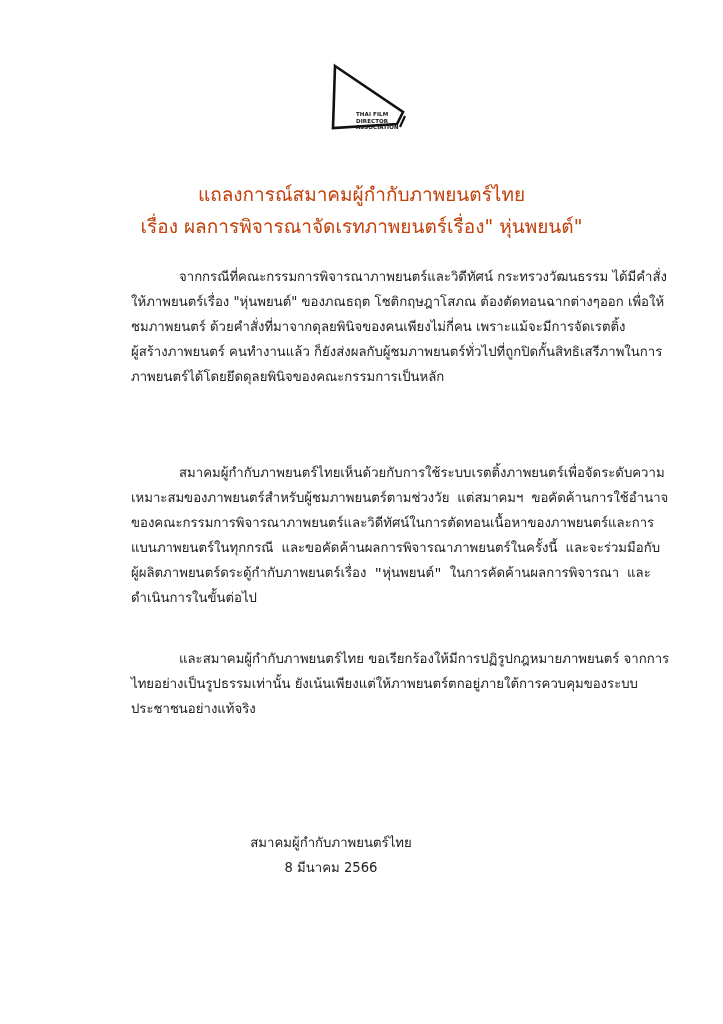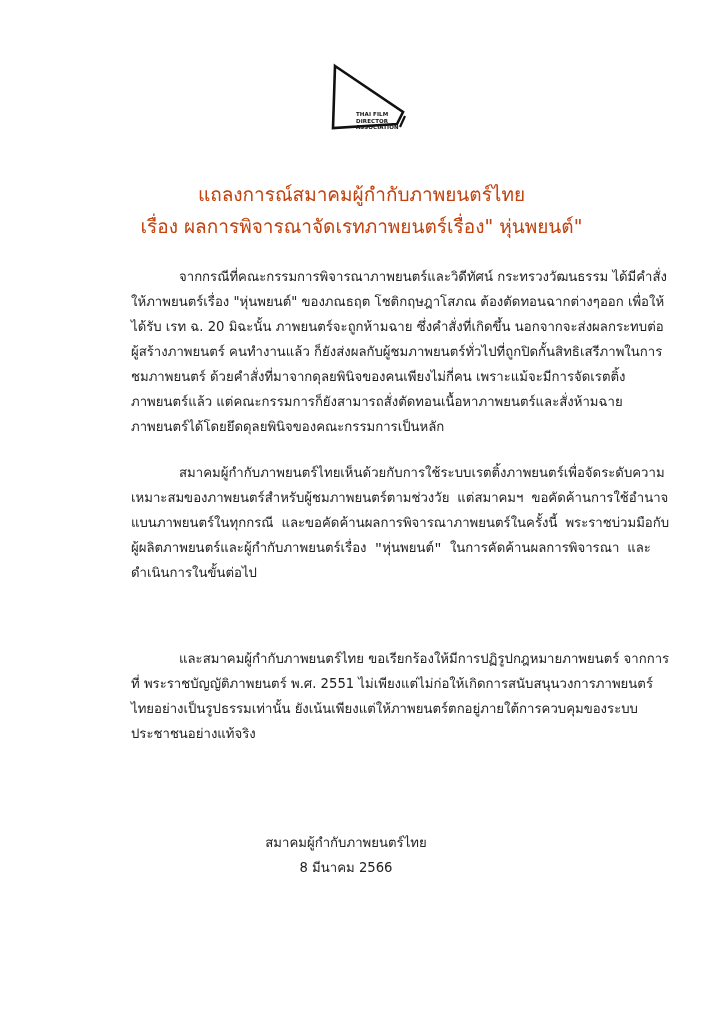--- a/index.html
+++ b/index.html
@@ -59,21 +59,21 @@
       white-space: nowrap;
     }
     .para .line.indent {
       padding-left: 48px;
     }
     .p1 { top: 264px; }
     .p2 { top: 461px; font-family: Liberation Mono, monospace; }
     .p3 { top: 646px; }
     .signature {
       position: absolute;
-      left: 16px;
+      left: 1px;
       width: 660px;
       text-align: center;
       font-size: 13.2px;
       line-height: 25px;
       color: #222;
     }
     .sig1 { top: 830px; }
     .sig2 { top: 855px; }
   </style>
 </head>
@@ -90,36 +90,34 @@
   <div>DIRECTOR</div>
   <div>ASSOCIATION</div>
 </div>
 
 <div class="title line1">แถลงการณ์สมาคมผู้กำกับภาพยนตร์ไทย</div>
 <div class="title line2">เรื่อง ผลการพิจารณาจัดเรทภาพยนตร์เรื่อง" หุ่นพยนต์"</div>
 
 <div class="para p1">
   <span class="line indent">จากกรณีที่คณะกรรมการพิจารณาภาพยนตร์และวิดีทัศน์ กระทรวงวัฒนธรรม ได้มีคำสั่ง</span>
   <span class="line">ให้ภาพยนตร์เรื่อง "หุ่นพยนต์" ของภณธฤต โชติกฤษฎาโสภณ ต้องตัดทอนฉากต่างๆออก เพื่อให้</span>
-  <span class="line">ได้รับ เรท ฉ. 20 มิฉะนั้น ภาพยนตร์จะถูกห้ามฉาย ซึ่งคำสั่งที่เกิดขึ้น นอกจากจะส่งผลกระทบต่อ</span>
+  <span class="line">ชมภาพยนตร์ ด้วยคำสั่งที่มาจากดุลยพินิจของคนเพียงไม่กี่คน เพราะแม้จะมีการจัดเรตติ้ง</span>
   <span class="line">ผู้สร้างภาพยนตร์ คนทำงานแล้ว ก็ยังส่งผลกับผู้ชมภาพยนตร์ทั่วไปที่ถูกปิดกั้นสิทธิเสรีภาพในการ</span>
-  <span class="line">ชมภาพยนตร์ ด้วยคำสั่งที่มาจากดุลยพินิจของคนเพียงไม่กี่คน เพราะแม้จะมีการจัดเรตติ้ง</span>
-  <span class="line">ภาพยนตร์แล้ว แต่คณะกรรมการก็ยังสามารถสั่งตัดทอนเนื้อหาภาพยนตร์และสั่งห้ามฉาย</span>
   <span class="line">ภาพยนตร์ได้โดยยึดดุลยพินิจของคณะกรรมการเป็นหลัก</span>
 </div>
 
 <div class="para p2">
   <span class="line indent">สมาคมผู้กำกับภาพยนตร์ไทยเห็นด้วยกับการใช้ระบบเรตติ้งภาพยนตร์เพื่อจัดระดับความ</span>
   <span class="line">เหมาะสมของภาพยนตร์สำหรับผู้ชมภาพยนตร์ตามช่วงวัย แต่สมาคมฯ ขอคัดค้านการใช้อำนาจ</span>
-  <span class="line">แบนภาพยนตร์ในทุกกรณี และขอคัดค้านผลการพิจารณาภาพยนตร์ในครั้งนี้ พระราชบ่วมมือกับ</span>
-  <span class="line">ผู้ผลิตภาพยนตร์และผู้กำกับภาพยนตร์เรื่อง "หุ่นพยนต์"  ในการคัดค้านผลการพิจารณา และ</span>
+  <span class="line">ของคณะกรรมการพิจารณาภาพยนตร์และวิดีทัศน์ในการตัดทอนเนื้อหาของภาพยนตร์และการ</span>
+  <span class="line">แบนภาพยนตร์ในทุกกรณี และขอคัดค้านผลการพิจารณาภาพยนตร์ในครั้งนี้ และจะร่วมมือกับ</span>
+  <span class="line">ผู้ผลิตภาพยนตร์ดระดู้กำกับภาพยนตร์เรื่อง "หุ่นพยนต์"  ในการคัดค้านผลการพิจารณา และ</span>
   <span class="line">ดำเนินการในขั้นต่อไป</span>
 </div>
 
 <div class="para p3">
   <span class="line indent">และสมาคมผู้กำกับภาพยนตร์ไทย ขอเรียกร้องให้มีการปฏิรูปกฎหมายภาพยนตร์ จากการ</span>
-  <span class="line">ที่ พระราชบัญญัติภาพยนตร์ พ.ศ. 2551 ไม่เพียงแต่ไม่ก่อให้เกิดการสนับสนุนวงการภาพยนตร์</span>
   <span class="line">ไทยอย่างเป็นรูปธรรมเท่านั้น ยังเน้นเพียงแต่ให้ภาพยนตร์ตกอยู่ภายใต้การควบคุมของระบบ</span>
   <span class="line">ประชาชนอย่างแท้จริง</span>
 </div>
 
 <div class="signature sig1">สมาคมผู้กำกับภาพยนตร์ไทย</div>
 <div class="signature sig2">8 มีนาคม 2566</div>
 
 </body></html>

